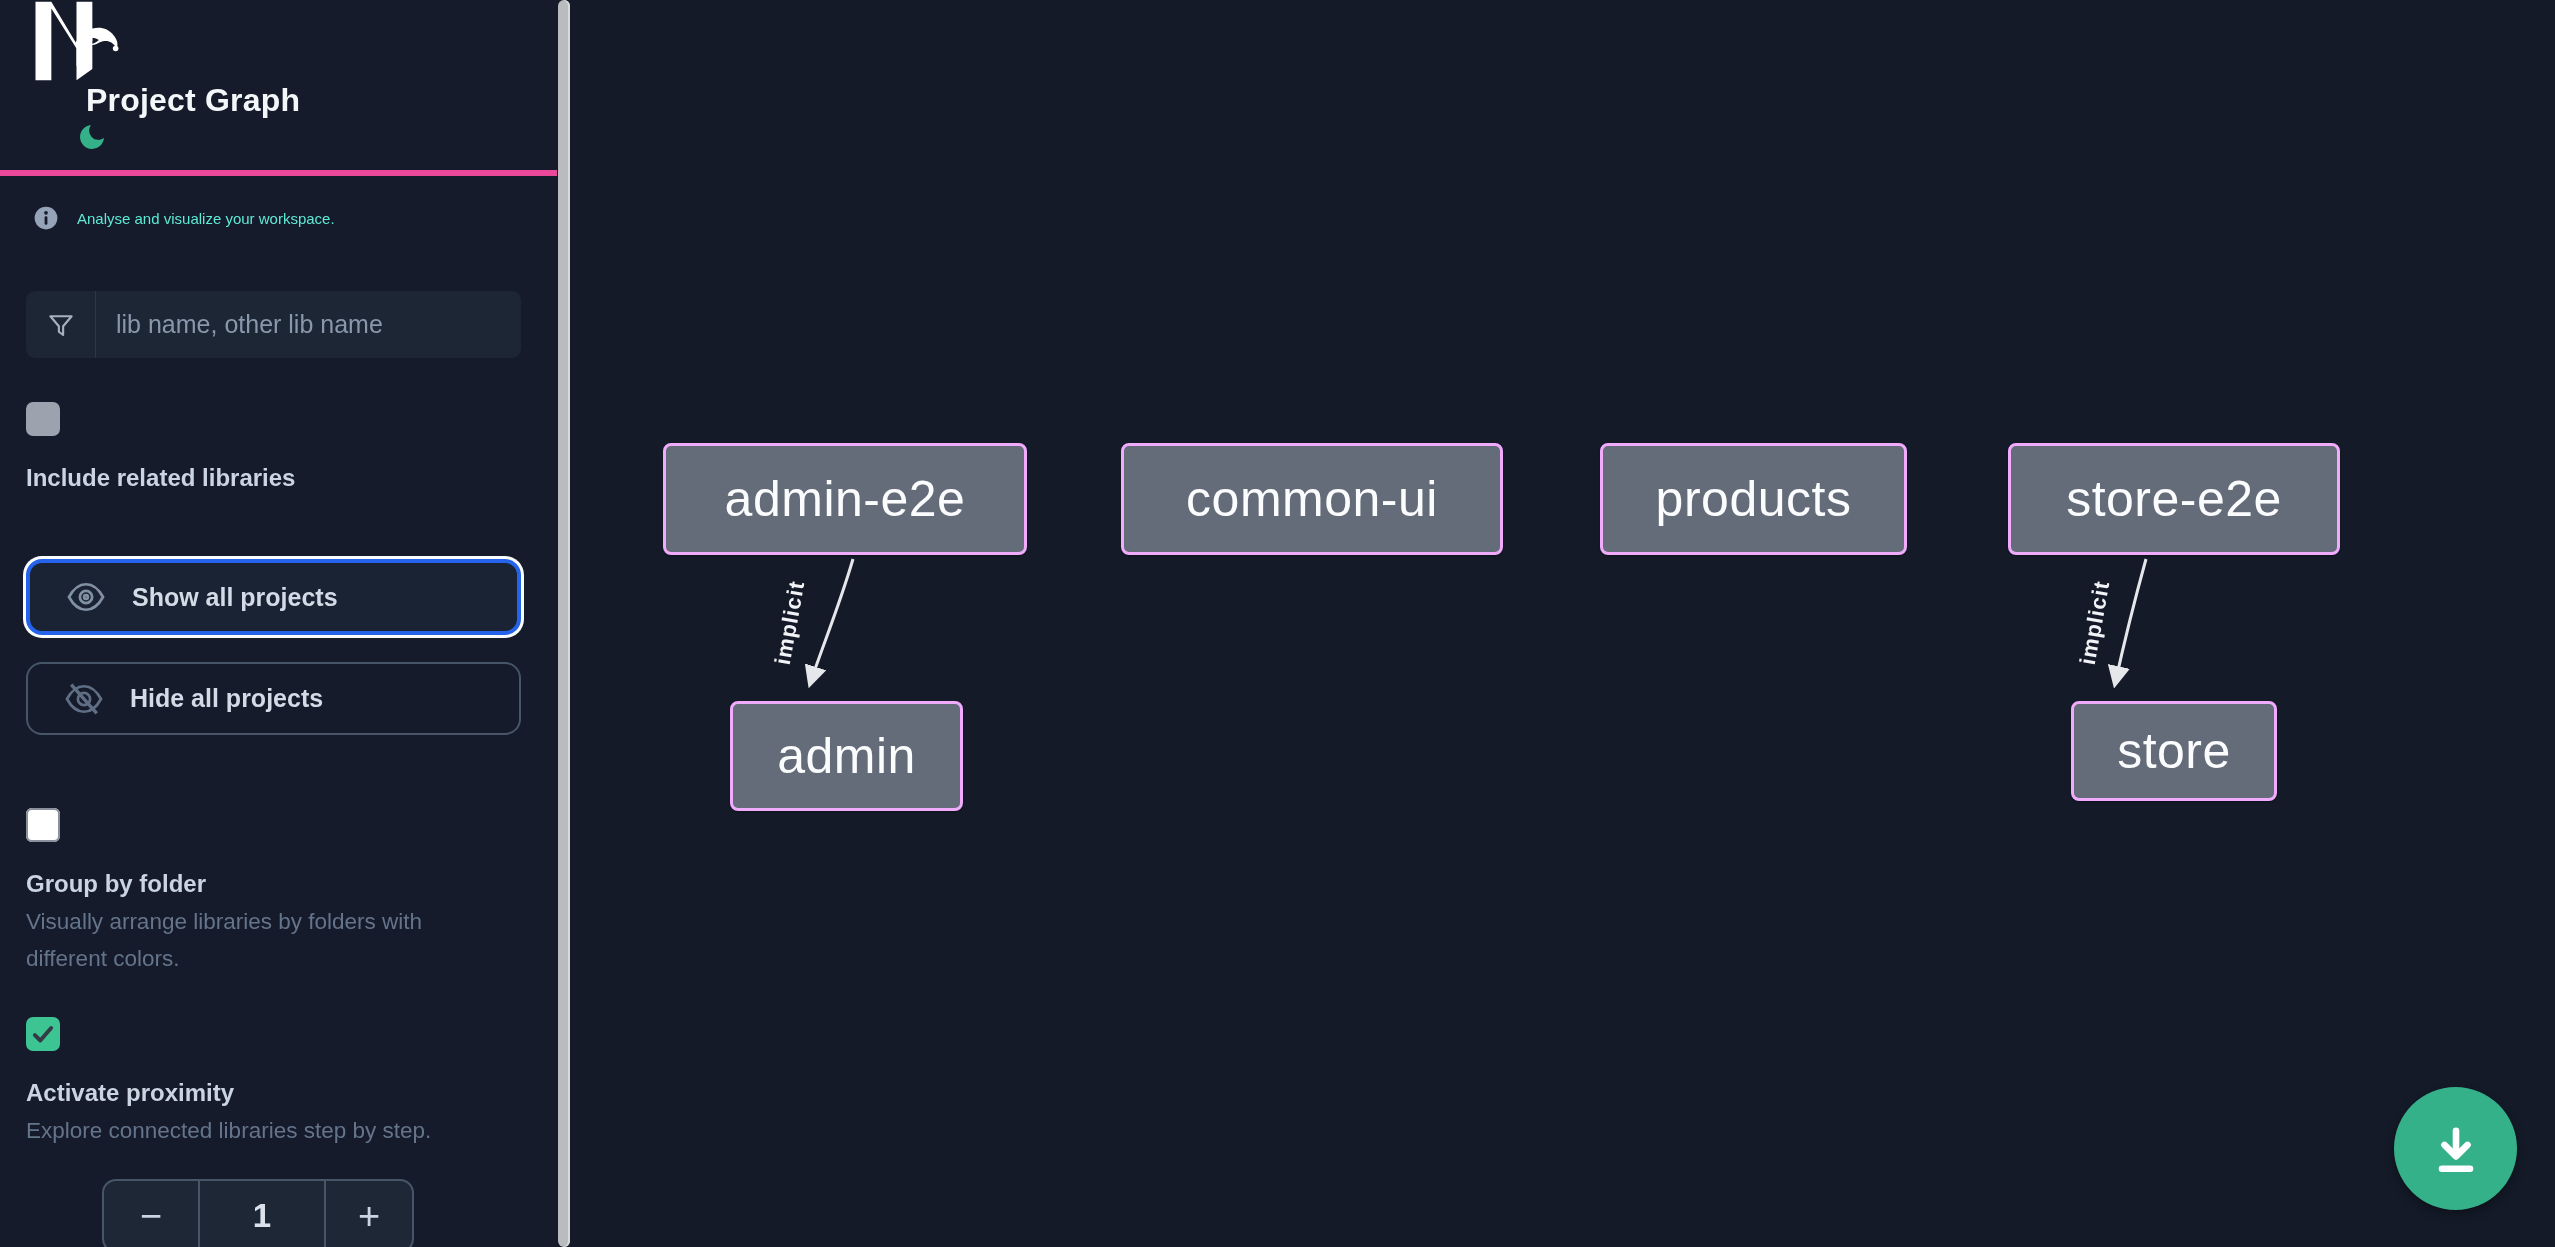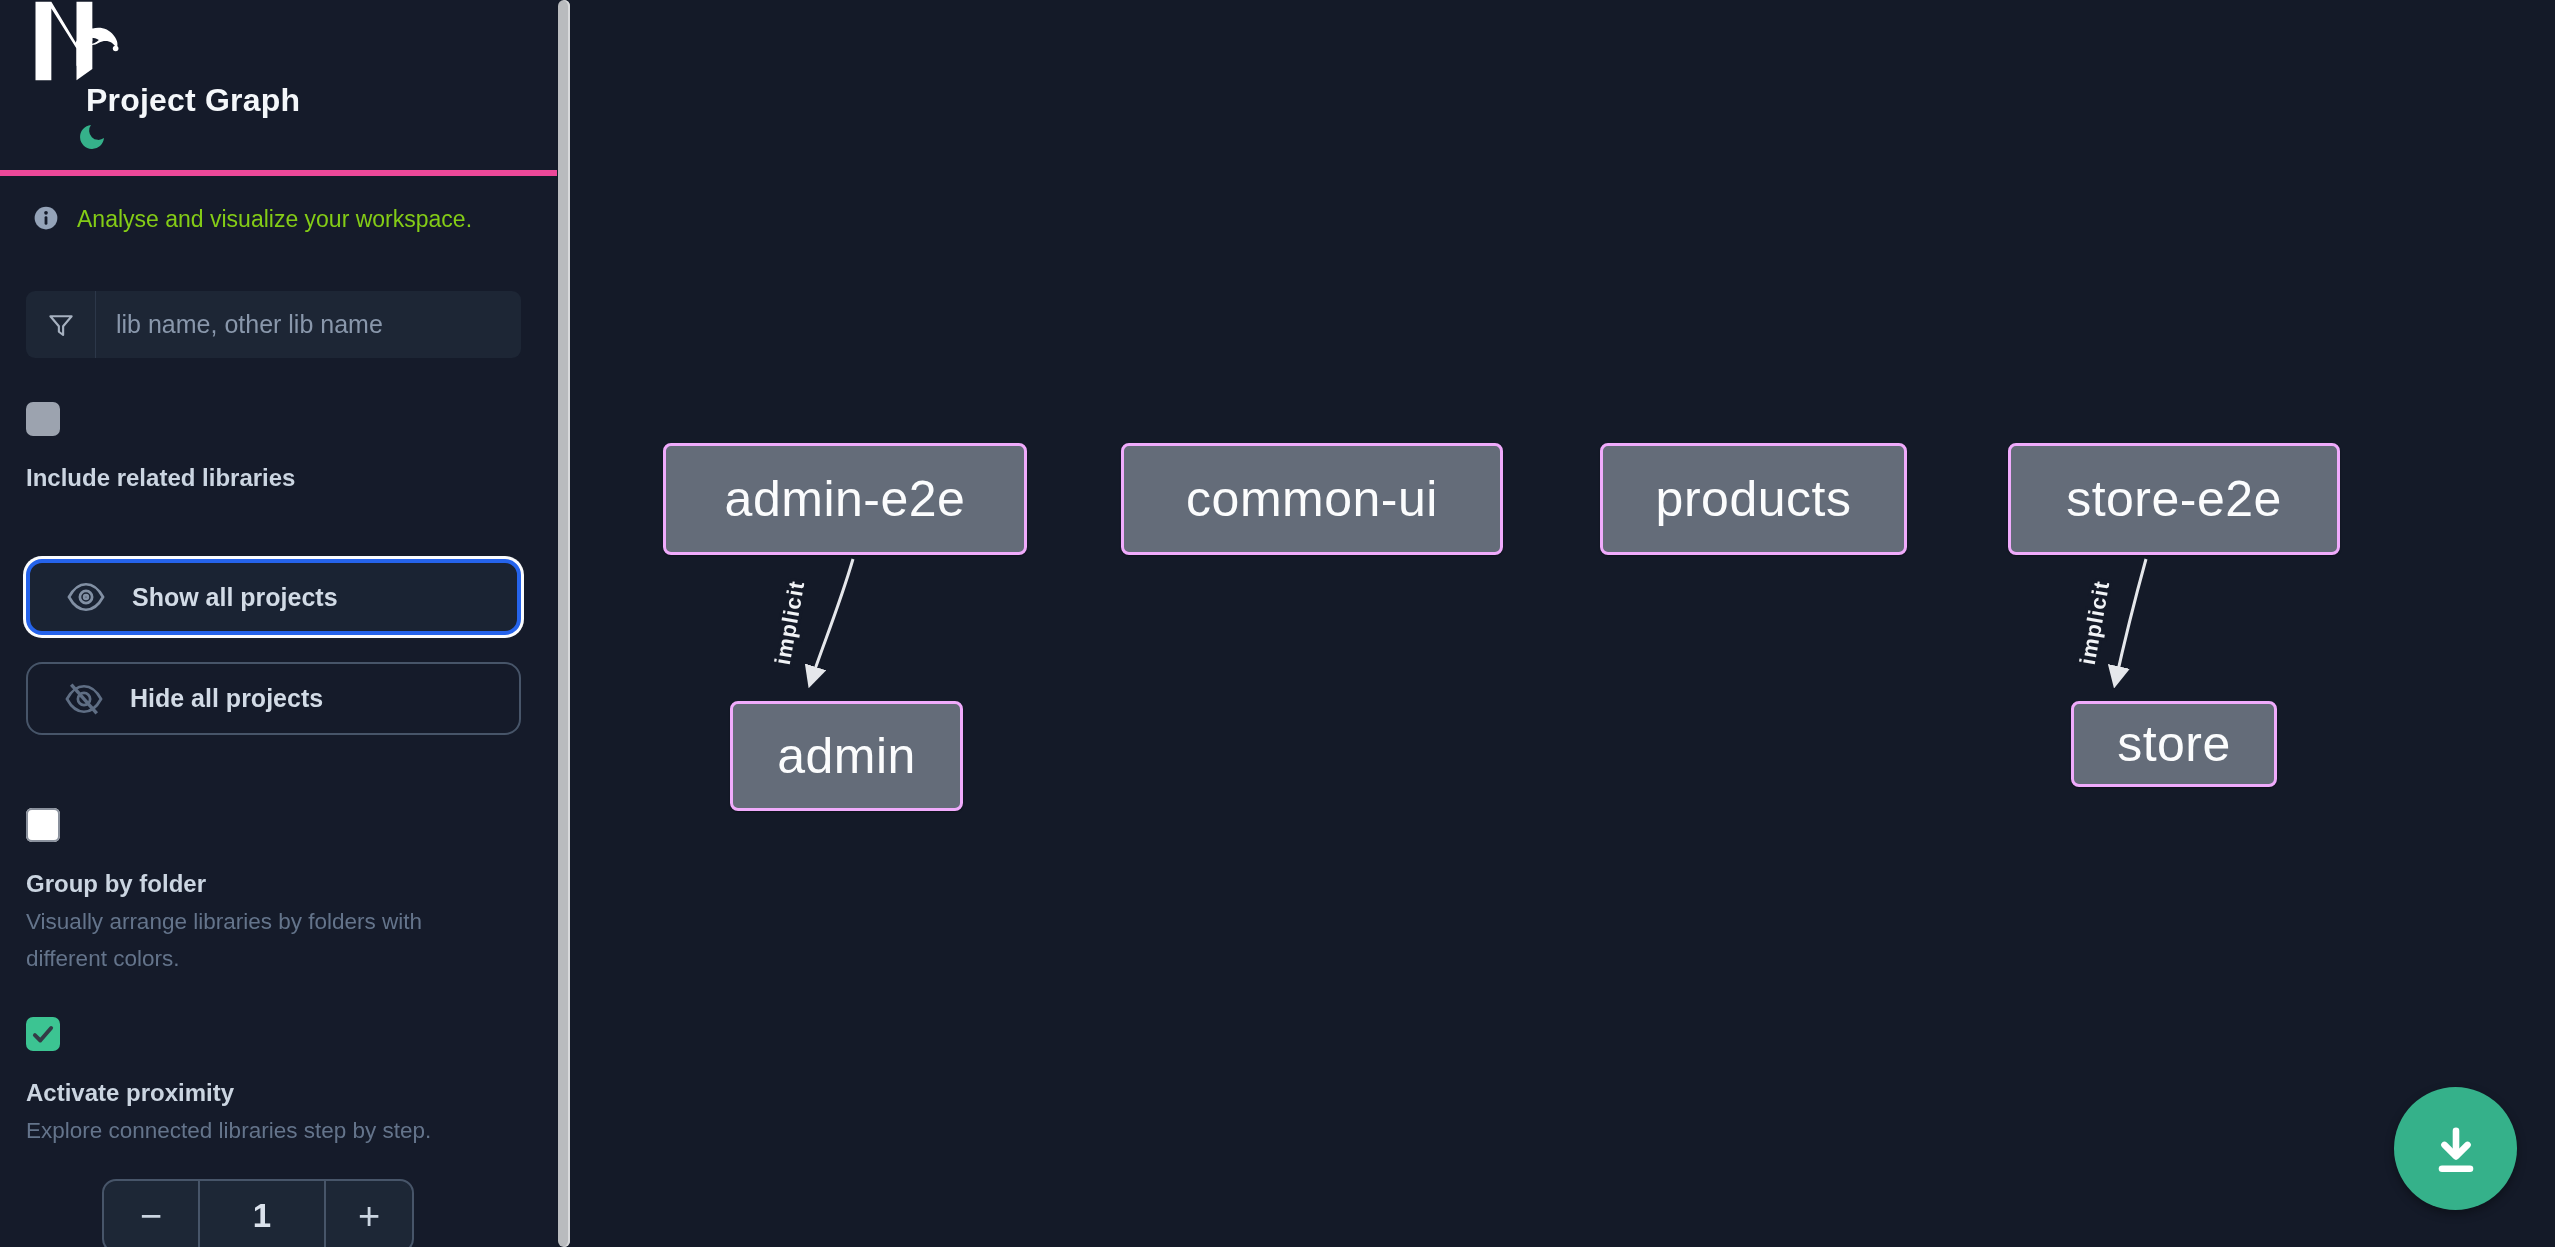--- a/index.html
+++ b/index.html
@@ -31,21 +31,21 @@
   }
   .theme-toggle svg { width:32px; height:32px; }
 
   .sidebar-body { padding:0 36px 0 26px; }
 
   .info-row {
     margin-top:29px; display:flex; align-items:flex-start; gap:18px;
     padding-left:7px;
   }
   .info-row svg { width:26px; height:26px; flex:0 0 auto; }
-  .info-text { font-size:23px; font-weight:500; color:#84cc16; line-height:28px; }
+  .info-text { font-size:15px; font-weight:500; color:#5eead4; line-height:28px; }
 
   .search-bar {
     margin-top:58px; height:67px; width:495px; display:flex; align-items:stretch;
     background:#1d2635; border-radius:9px; overflow:hidden;
   }
   .search-icon-cell {
     width:70px; display:flex; align-items:center; justify-content:center;
     border-right:1px solid #2c3749;
   }
   .search-icon-cell svg { width:30px; height:30px; }
@@ -277,16 +277,16 @@
     </div>
     <div class="node" style="left: 1029px; top: 443px; width: 307px; height: 112px;">
       <span>products</span>
     </div>
     <div class="node" style="left: 1437px; top: 443px; width: 332px; height: 112px;">
       <span>store-e2e</span>
     </div>
     <div class="node" style="left: 159px; top: 701px; width: 233px; height: 110px;">
       <span>admin</span>
     </div>
-    <div class="node" style="left: 1500px; top: 701px; width: 206px; height: 86px;">
+    <div class="node" style="left: 1500px; top: 701px; width: 206px; height: 100px;">
       <span>store</span>
     </div>
   </main>
 
 </body></html>

